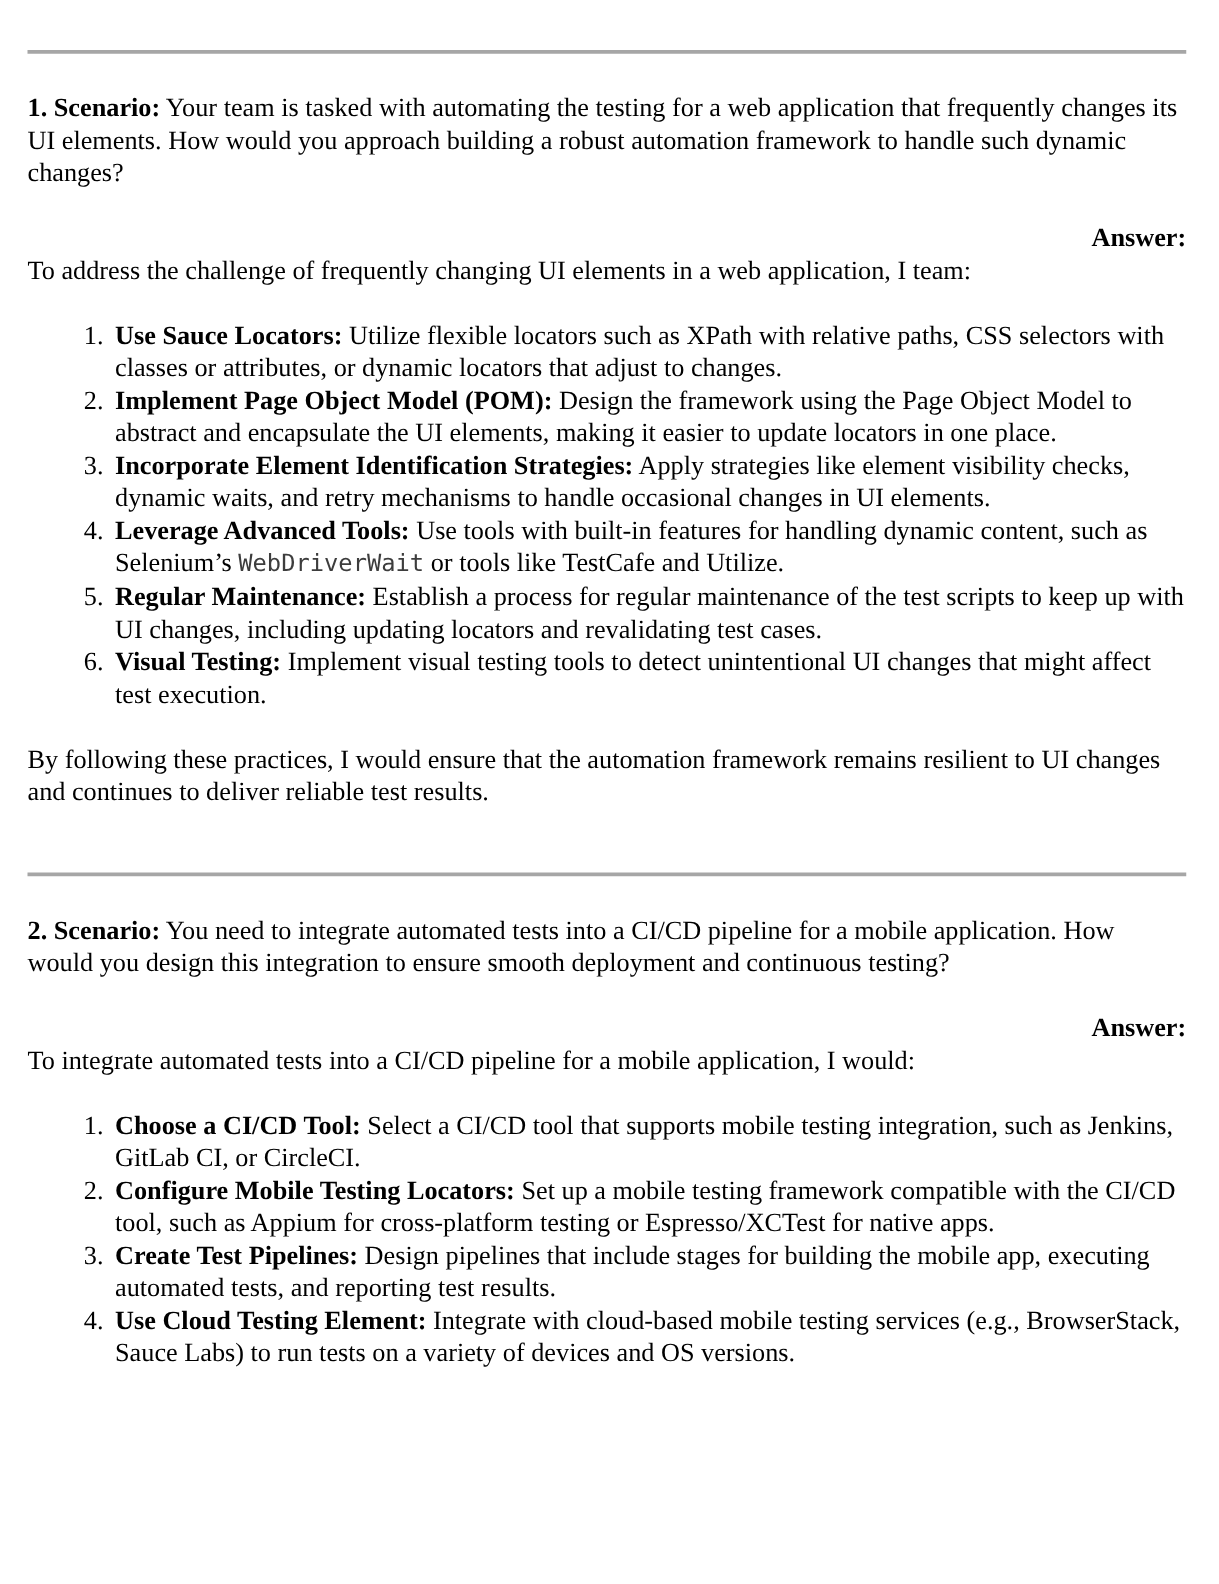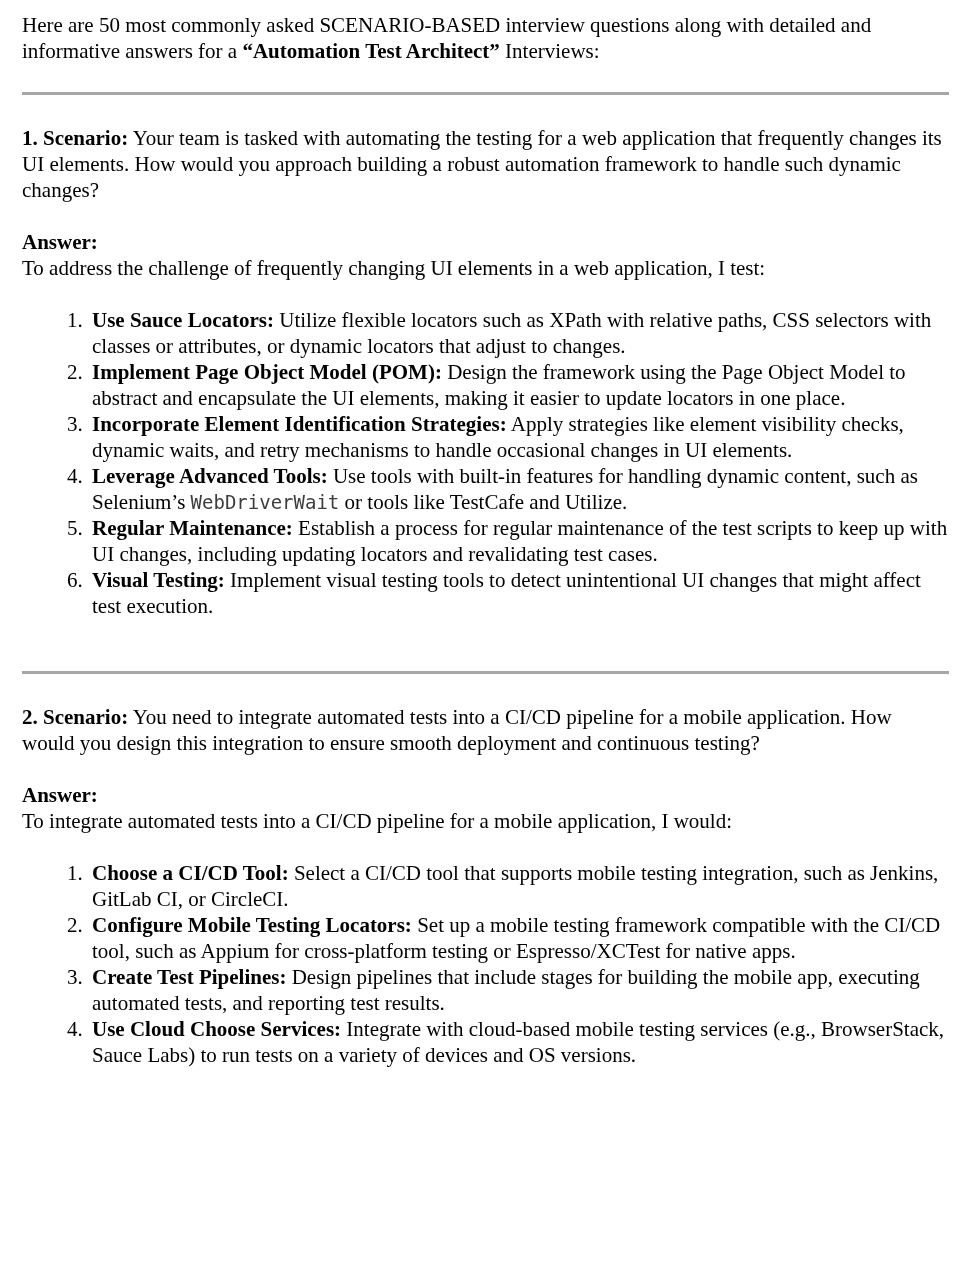--- a/index.html
+++ b/index.html
@@ -20,20 +20,21 @@
     padding: 12px 26px 0 22px;
     box-sizing: border-box;
     width: 975px;
   }
   p {
     margin: 0 0 26px 0;
   }
   p.answer-label {
     margin: 0;
     font-weight: bold;
+    text-align: right;
   }
   p.answer-intro {
     margin: 0 0 26px 0;
   }
   b, .bold {
     font-weight: bold;
   }
   hr.rule {
     border: none;
     height: 3px;
@@ -55,46 +56,46 @@
     font-family: "DejaVu Sans Mono", monospace;
     font-size: 19px;
     color: #3d3d3d;
   }
 </style>
 </head>
 <body>
 
 <div class="page">
 
-  <p><span>Here are 50 most commonly asked SCENARIO-BASED interview questions along with detailed and informative answers for a </span><b>“Automation Test Architect”</b><span> Interviews:</span></p>
 
   <hr class="rule">
 
   <p><b>1. Scenario:</b><span> Your team is tasked with automating the testing for a web application that frequently changes its UI elements. How would you approach building a robust automation framework to handle such dynamic changes?</span></p>
 
   <p class="answer-label">Answer:</p>
-  <p class="answer-intro">To address the challenge of frequently changing UI elements in a web application, I test:</p>
+  <p class="answer-intro">To address the challenge of frequently changing UI elements in a web application, I team:</p>
 
   <ol class="answer-list">
     <li><b>Use Sauce Locators:</b><span> Utilize flexible locators such as XPath with relative paths, CSS selectors with classes or attributes, or dynamic locators that adjust to changes.</span></li>
     <li><b>Implement Page Object Model (POM):</b><span> Design the framework using the Page Object Model to abstract and encapsulate the UI elements, making it easier to update locators in one place.</span></li>
     <li><b>Incorporate Element Identification Strategies:</b><span> Apply strategies like element visibility checks, dynamic waits, and retry mechanisms to handle occasional changes in UI elements.</span></li>
     <li><b>Leverage Advanced Tools:</b><span> Use tools with built-in features for handling dynamic content, such as Selenium’s </span><code class="inline-code">WebDriverWait</code><span> or tools like TestCafe and Utilize.</span></li>
     <li><b>Regular Maintenance:</b><span> Establish a process for regular maintenance of the test scripts to keep up with UI changes, including updating locators and revalidating test cases.</span></li>
     <li><b>Visual Testing:</b><span> Implement visual testing tools to detect unintentional UI changes that might affect test execution.</span></li>
   </ol>
 
+  <p>By following these practices, I would ensure that the automation framework remains resilient to UI changes and continues to deliver reliable test results.</p>
 
   <hr class="rule rule-2">
 
   <p><b>2. Scenario:</b><span> You need to integrate automated tests into a CI/CD pipeline for a mobile application. How would you design this integration to ensure smooth deployment and continuous testing?</span></p>
 
   <p class="answer-label">Answer:</p>
   <p class="answer-intro">To integrate automated tests into a CI/CD pipeline for a mobile application, I would:</p>
 
   <ol class="answer-list">
     <li><b>Choose a CI/CD Tool:</b><span> Select a CI/CD tool that supports mobile testing integration, such as Jenkins, GitLab CI, or CircleCI.</span></li>
     <li><b>Configure Mobile Testing Locators:</b><span> Set up a mobile testing framework compatible with the CI/CD tool, such as Appium for cross-platform testing or Espresso/XCTest for native apps.</span></li>
     <li><b>Create Test Pipelines:</b><span> Design pipelines that include stages for building the mobile app, executing automated tests, and reporting test results.</span></li>
-    <li><b>Use Cloud Choose Services:</b><span> Integrate with cloud-based mobile testing services (e.g., BrowserStack, Sauce Labs) to run tests on a variety of devices and OS versions.</span></li>
+    <li><b>Use Cloud Testing Element:</b><span> Integrate with cloud-based mobile testing services (e.g., BrowserStack, Sauce Labs) to run tests on a variety of devices and OS versions.</span></li>
   </ol>
 
 </div>
 
 </body></html>

